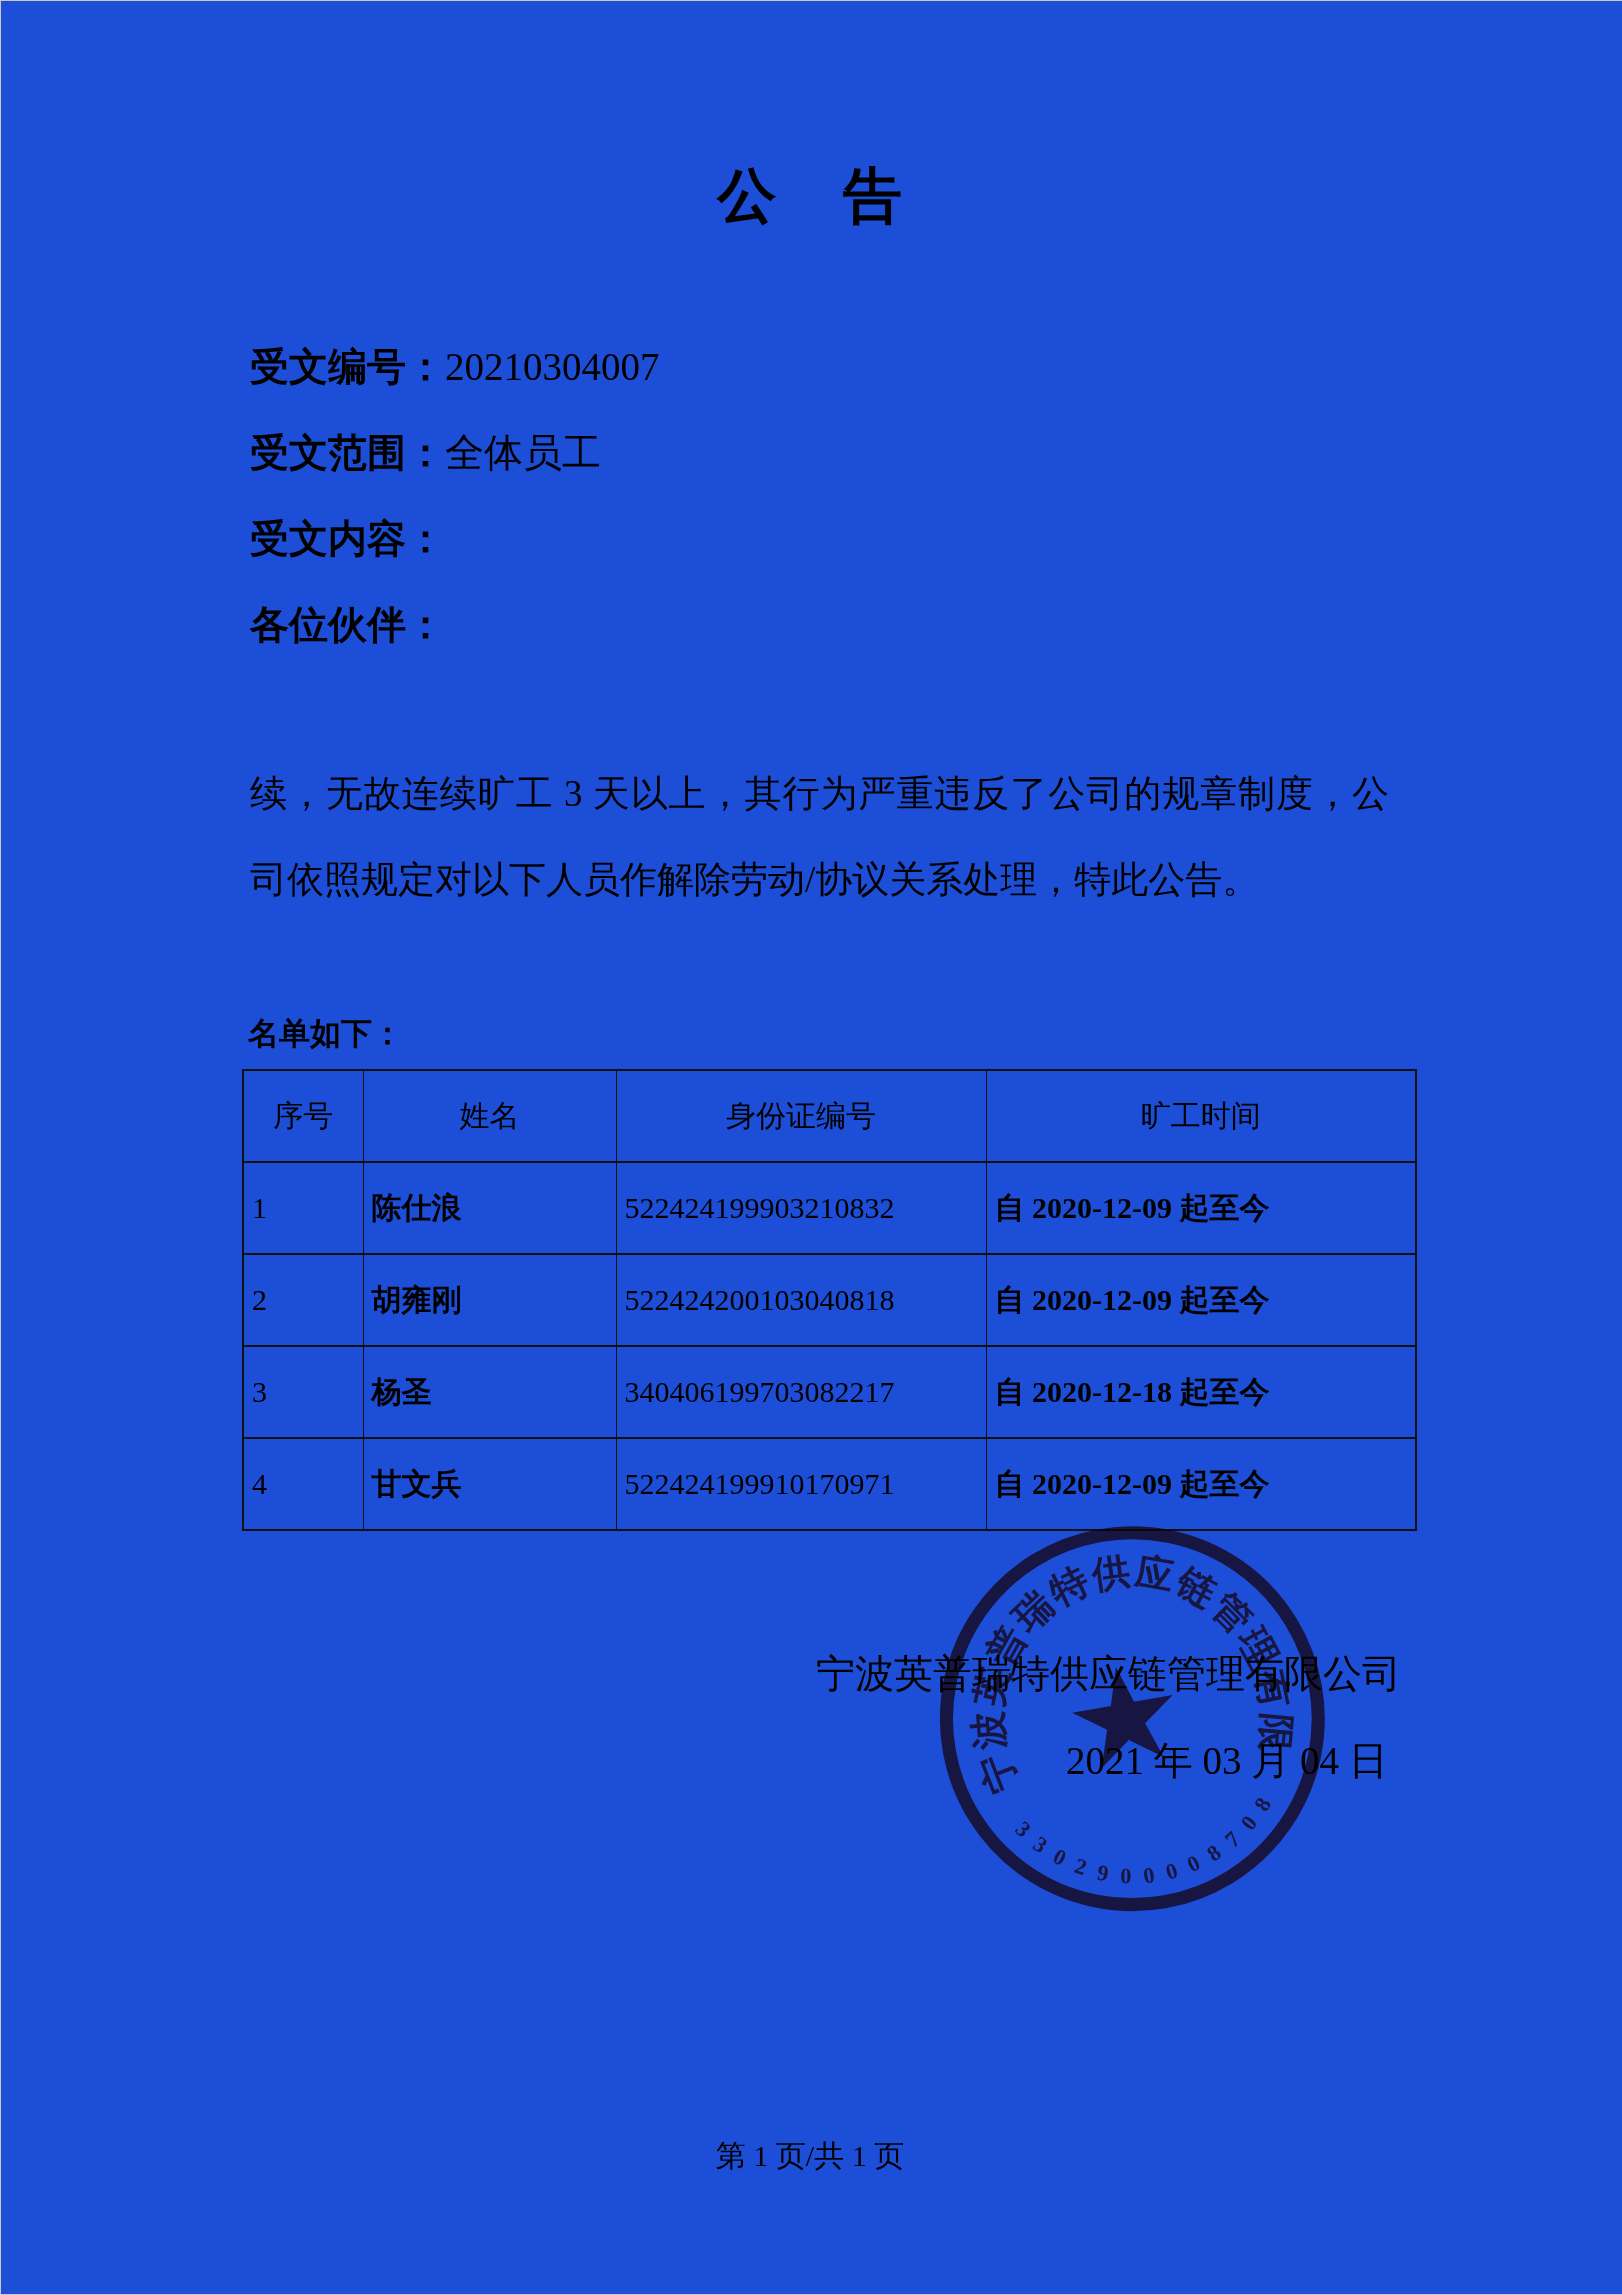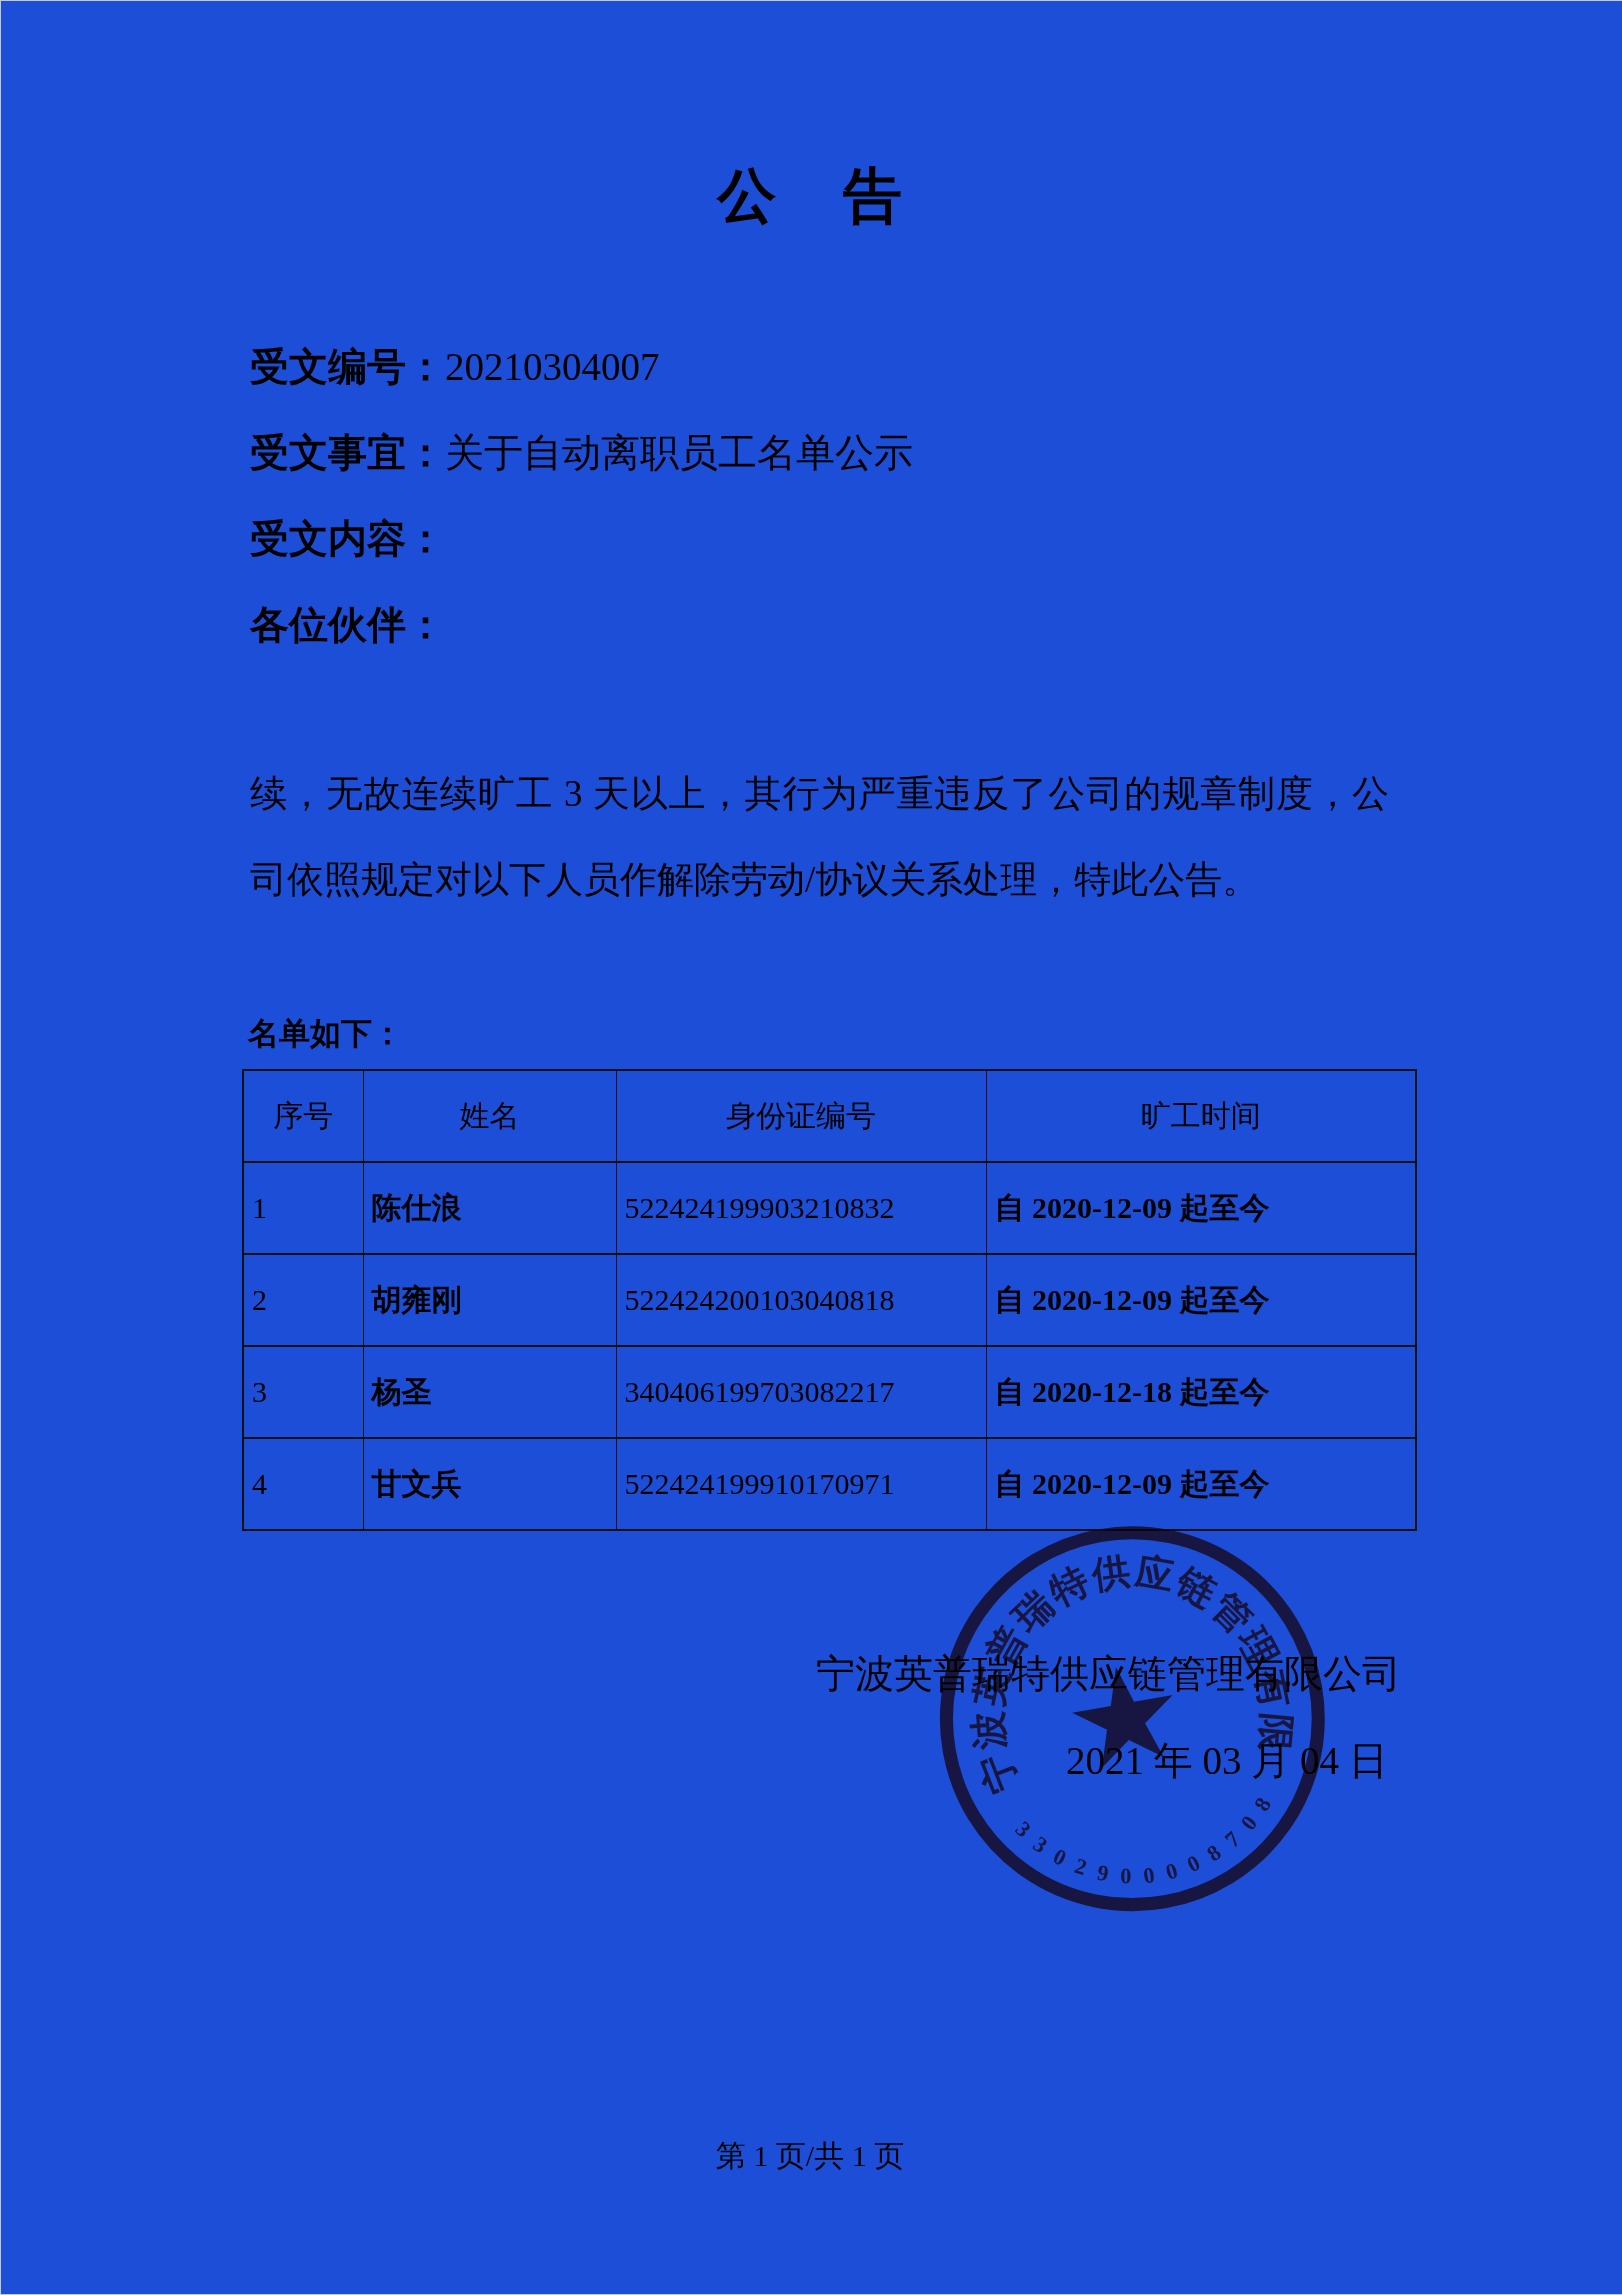--- a/index.html
+++ b/index.html
@@ -85,21 +85,21 @@
 
 <div class="page">
 
   <div class="doc-title">公　告</div>
 
   <div class="fields">
     <div class="field-line">
       <span class="field-label">受文编号：</span><span class="field-value">20210304007</span>
     </div>
     <div class="field-line">
-      <span class="field-label">受文事宜：</span><span class="field-value">关于自动离职员工名单公示</span>
+      <span class="field-label">受文范围：</span><span class="field-value">全体员工</span>
     </div>
     <div class="field-line">
       <span class="field-label">受文内容：</span><span class="field-value"></span>
     </div>
     <div class="field-line salutation">各位伙伴：</div>
   </div>
 
   <div class="body-block">
     <div class="body-line">续，无故连续旷工 3 天以上，其行为严重违反了公司的规章制度，公</div>
     <div class="body-line last">司依照规定对以下人员作解除劳动/协议关系处理，特此公告。</div>

